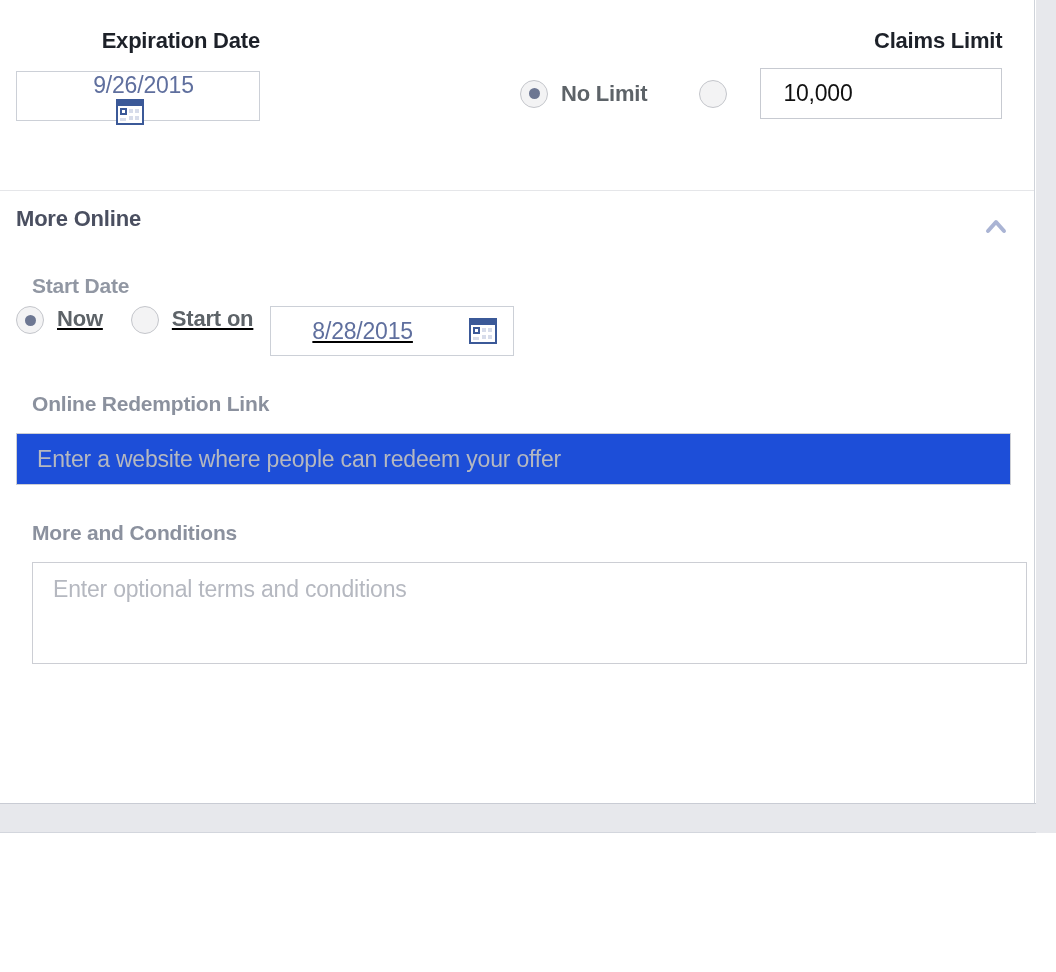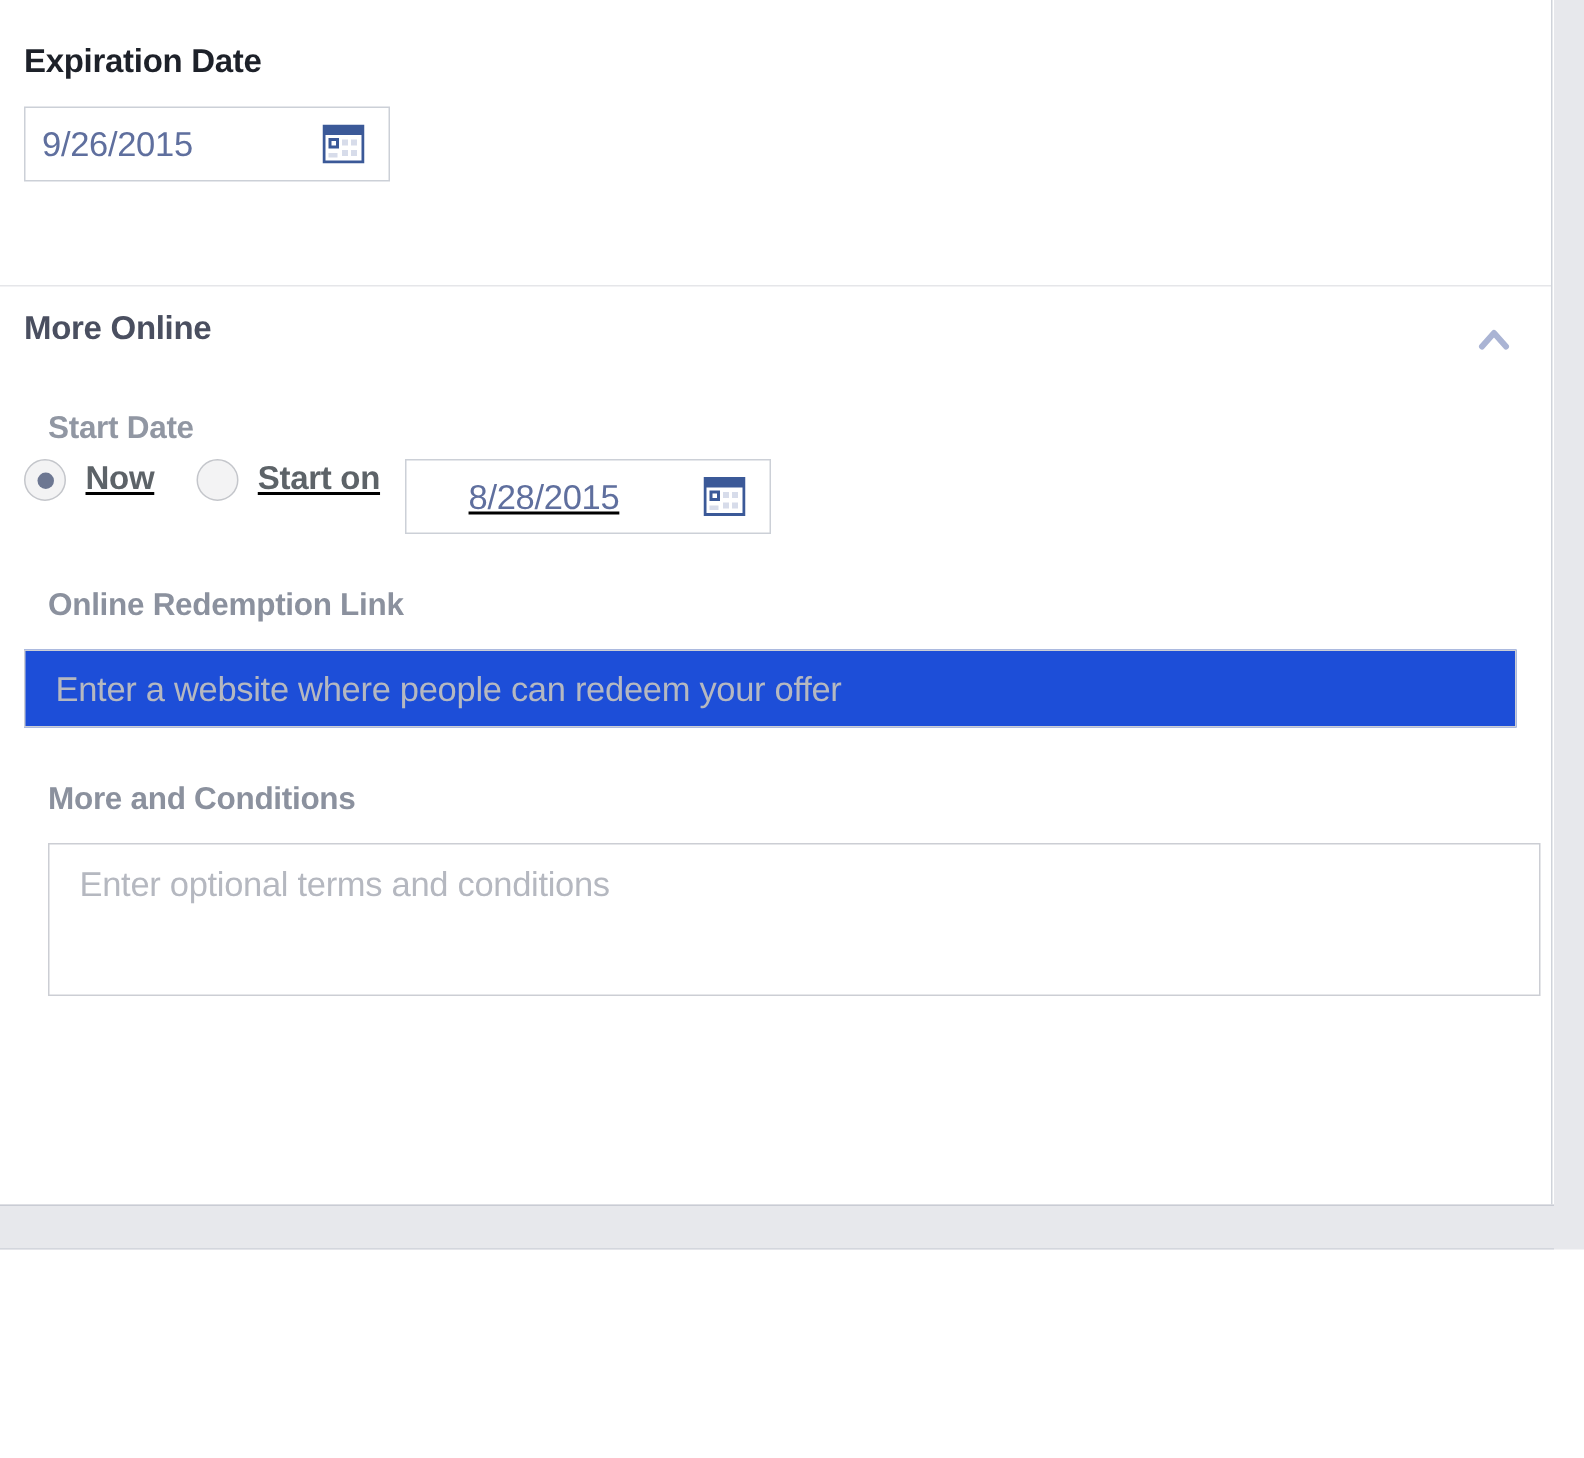--- a/index.html
+++ b/index.html
@@ -59,20 +59,21 @@
 
   
   .top-row {
     position: absolute;
     left: 0;
     top: 0;
     width: 1034px;
     height: 191px;
     border-bottom: 1px solid #e5e6e9;
     box-sizing: border-box;
+    text-align: right;
   }
 
   .field-group { position: absolute; }
   .group-expiration { left: 16px; top: 28px; }
   .group-claims { left: 520px; top: 28px; }
 
   .section-title {
     font-size: 22px;
     font-weight: bold;
     color: #1d2129;
@@ -84,21 +85,21 @@
   .date-box {
     position: relative;
     margin-top: 17px;
     height: 50px;
     background: #ffffff;
     border: 1px solid #ccd0d7;
     box-sizing: border-box;
     display: flex;
     align-items: center;
   }
-  .date-box.exp { width: 244px; }
+  .date-box.exp { width: 244px; flex-direction: column; }
   .date-box.start { width: 244px; padding-left: 30px; }
 
   .date-text {
     font-size: 23px;
     color: #5f6f9e;
     padding-left: 11px;
     letter-spacing: -0.2px;
     flex: 1;
     white-space: nowrap;
   }
@@ -275,21 +276,31 @@
               <rect x="19" y="10" width="4" height="4" fill="#d7dcea"></rect>
               <rect x="13" y="17" width="4" height="4" fill="#d7dcea"></rect>
               <rect x="19" y="17" width="4" height="4" fill="#d7dcea"></rect>
               <rect x="4" y="19" width="6" height="3" fill="#d7dcea"></rect>
             </svg>
           </span>
         </div>
       </div>
 
       <div class="field-group group-claims">
-
+        <div class="section-title">Claims Limit</div>
+
+        <div class="claims-inline">
+          <span class="radio checked"></span>
+          <span class="radio-label">No Limit</span>
+          <span class="claims-gap"></span>
+          <span class="radio"></span>
+          <span class="claims-input">
+            <span>10,000</span>
+          </span>
+        </div>
       </div>
     </div>
 
     <div class="more-options">
 
       <div class="mo-header">
         <div class="mo-title">More Online</div>
         <span class="chevron">
           <svg viewBox="0 0 30 20" width="30" height="20" xmlns="http://www.w3.org/2000/svg">
             <path d="M7 15 L15 6 L23 15" stroke="#aab4d4" stroke-width="4" fill="none" stroke-linecap="round" stroke-linejoin="round"></path>

